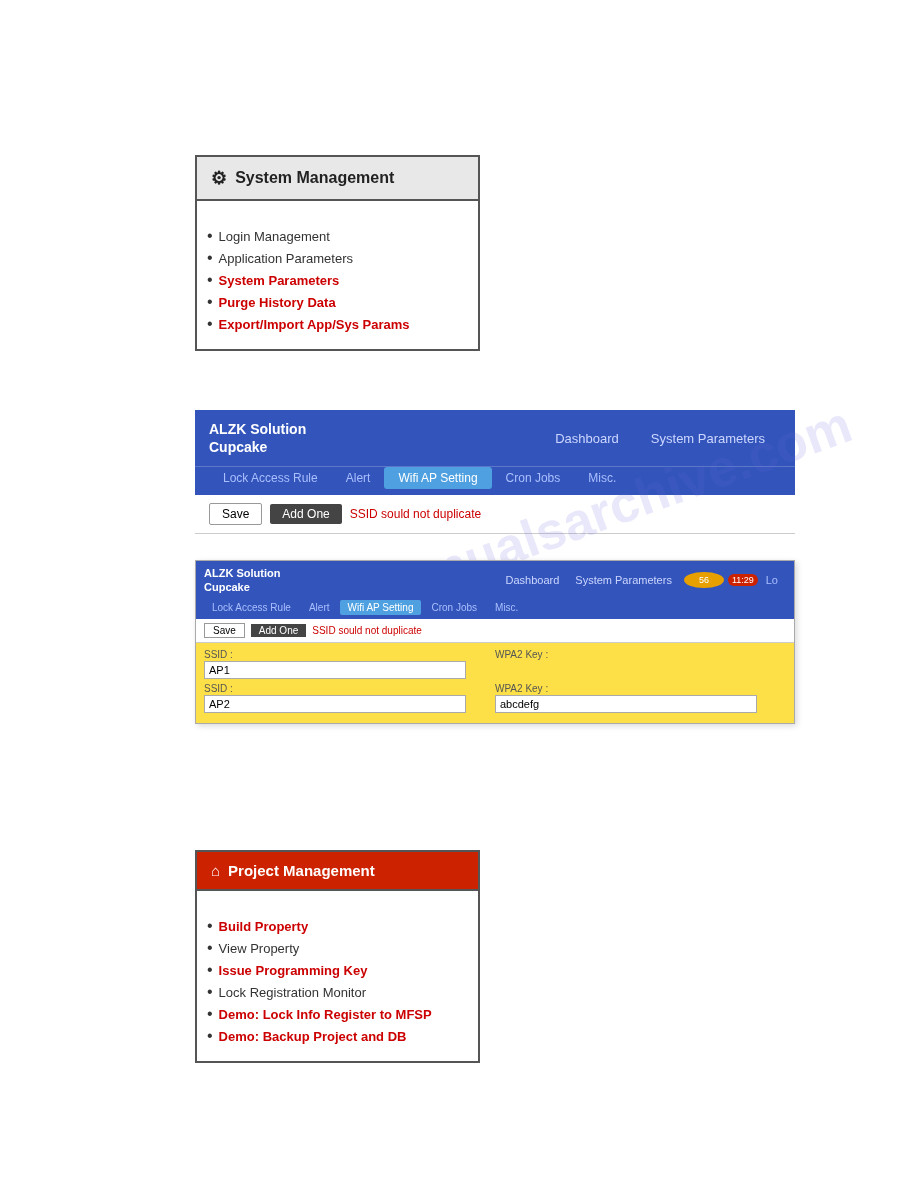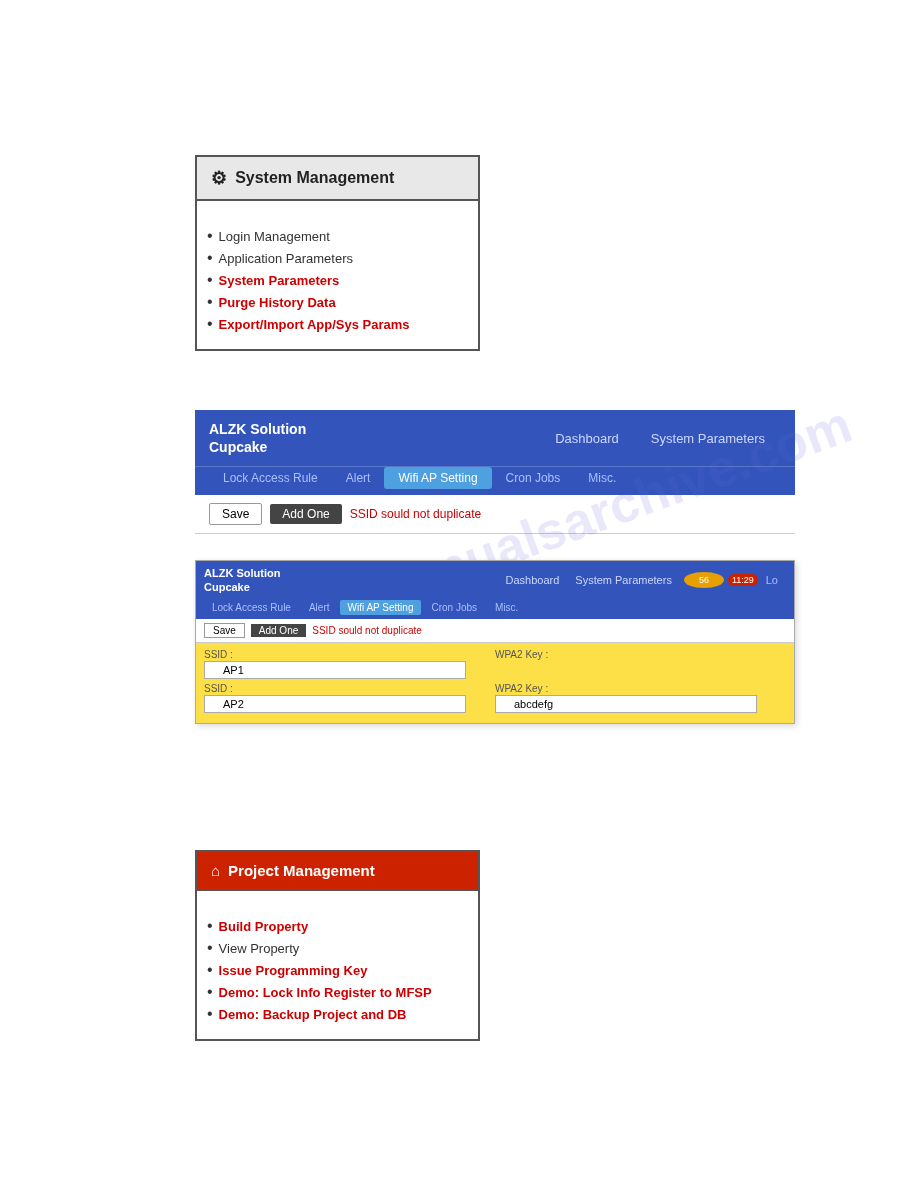--- a/index.html
+++ b/index.html
@@ -255,21 +255,21 @@
     }
     .small-field label {
       display: block;
       font-size: 10px;
       color: #555;
       margin-bottom: 1px;
     }
     .small-field input {
       width: 90%;
       border: 1px solid #aaa;
-      padding: 2px 18px;
+      padding: 2px 4px;
       font-size: 11px;
       background: #fff;
     }
 
     
     .watermark {
       position: absolute;
       top: 480px;
       left: 350px;
       font-size: 52px;
@@ -416,19 +416,22 @@
     <li>
       <a href="#" class="active-red">Build Property</a>
     </li>
     <li>
       <a href="#">View Property</a>
     </li>
     <li>
       <a href="#" class="active-red">Issue Programming Key</a>
     </li>
     <li>
+      <a href="#">Lock Registration Monitor</a>
+    </li>
+    <li>
       <a href="#" class="active-red">Demo: Lock Info Register to MFSP</a>
     </li>
     <li>
       <a href="#" class="active-red">Demo: Backup Project and DB</a>
     </li>
   </ul>
 </div>
 
 </body></html>

